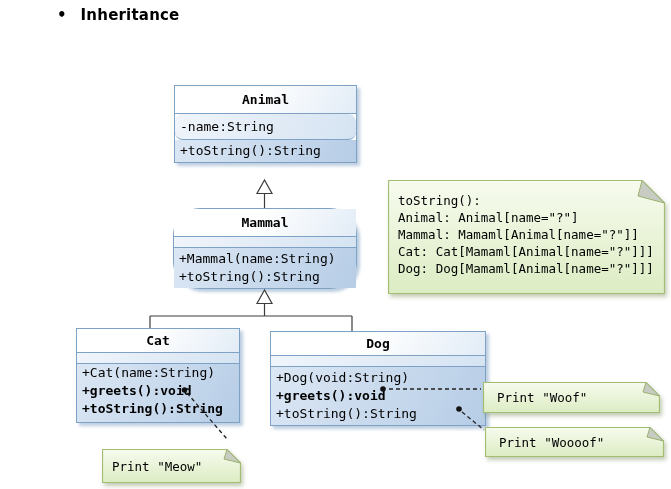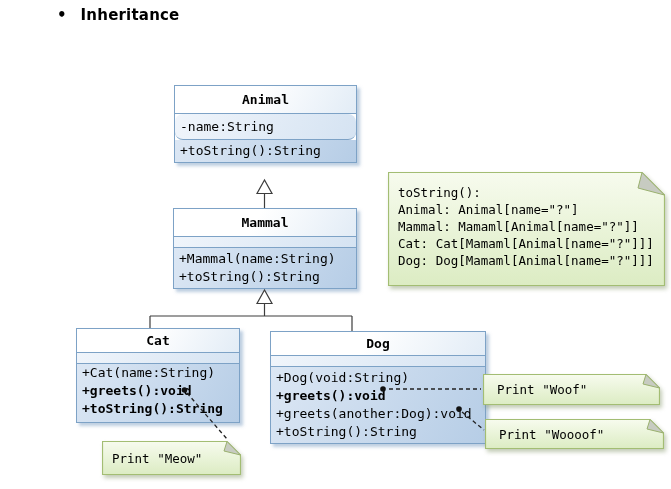--- a/index.html
+++ b/index.html
@@ -20,21 +20,21 @@
     box-shadow:3px 3px 3px rgba(125,160,195,.5);font-size:13px;}
   .uml .hdr{font-weight:bold;text-align:center;
     background:linear-gradient(120deg,#ffffff 45%,#e2ecf6 100%);
     border-bottom:1px solid #7da2c6;}
   .uml .attr{background:linear-gradient(120deg,#f0f5fb 0%,#d5e3f2 100%);
     border-bottom:1px solid #7da2c6;padding-left:5px;}
   .uml .meth{background:linear-gradient(120deg,#dce7f4 0%,#b6cde6 100%);padding:2px 0 2px 5px;}
   .uml .meth div{line-height:18px;white-space:nowrap;}
   .bold{font-weight:bold;}
   
-  .note{position:absolute;filter:drop-shadow(2px 3px 2px rgba(120,140,90,.45));}
+  .note{position:absolute;filter:drop-shadow(2px 3px 2px rgba(120,140,90,.45));margin-top:8px;}
   .note svg{position:absolute;left:0;top:0;}
   .note .ntext{position:relative;font-size:12.5px;line-height:17px;white-space:nowrap;}
   
   #overlay{position:absolute;left:0;top:0;pointer-events:none;z-index:6;}
 </style>
 </head>
 <body>
 
 <div id="canvas">
 
@@ -46,21 +46,21 @@
   <div class="uml" style="left:174px;top:85px;width:181px;">
     <div class="hdr" style="height:27px;line-height:27px;">Animal</div>
     <div class="attr" style="height:25px;line-height:25px;border-radius:8px;">
       <div>-name:String</div>
     </div>
     <div class="meth">
       <div>+toString():String</div>
     </div>
   </div>
 
-  <div class="uml" style="left:173px;top:208px;width:182px;">
+  <div class="uml" style="left:173px;top:208px;width:182px;border-radius:27px;">
     <div class="hdr" style="height:27px;line-height:27px;">Mammal</div>
     <div class="attr" style="height:10px;"></div>
     <div class="meth">
       <div>+Mammal(name:String)</div>
       <div>+toString():String</div>
     </div>
   </div>
 
   <div class="uml" style="left:76px;top:328px;width:162px;">
     <div class="hdr" style="height:23px;line-height:23px;">Cat</div>
@@ -71,21 +71,20 @@
       <div class="bold">+toString():String</div>
     </div>
   </div>
 
   <div class="uml" style="left:270px;top:331px;width:214px;">
     <div class="hdr" style="height:23px;line-height:23px;">Dog</div>
     <div class="attr" style="height:10px;"></div>
     <div class="meth">
       <div>+Dog(void:String)</div>
       <div class="bold">+greets():void</div>
-      <div>+greets(another:Dog):void</div>
       <div>+toString():String</div>
     </div>
   </div>
 
   <svg width="0" height="0" style="position:absolute" aria-hidden="true">
     <defs>
       <linearGradient id="noteGrad" x1="0" y1="0" x2="0" y2="1">
         <stop offset="0" stop-color="#f7fbee"></stop>
         <stop offset="1" stop-color="#dcecc3"></stop>
       </linearGradient>

